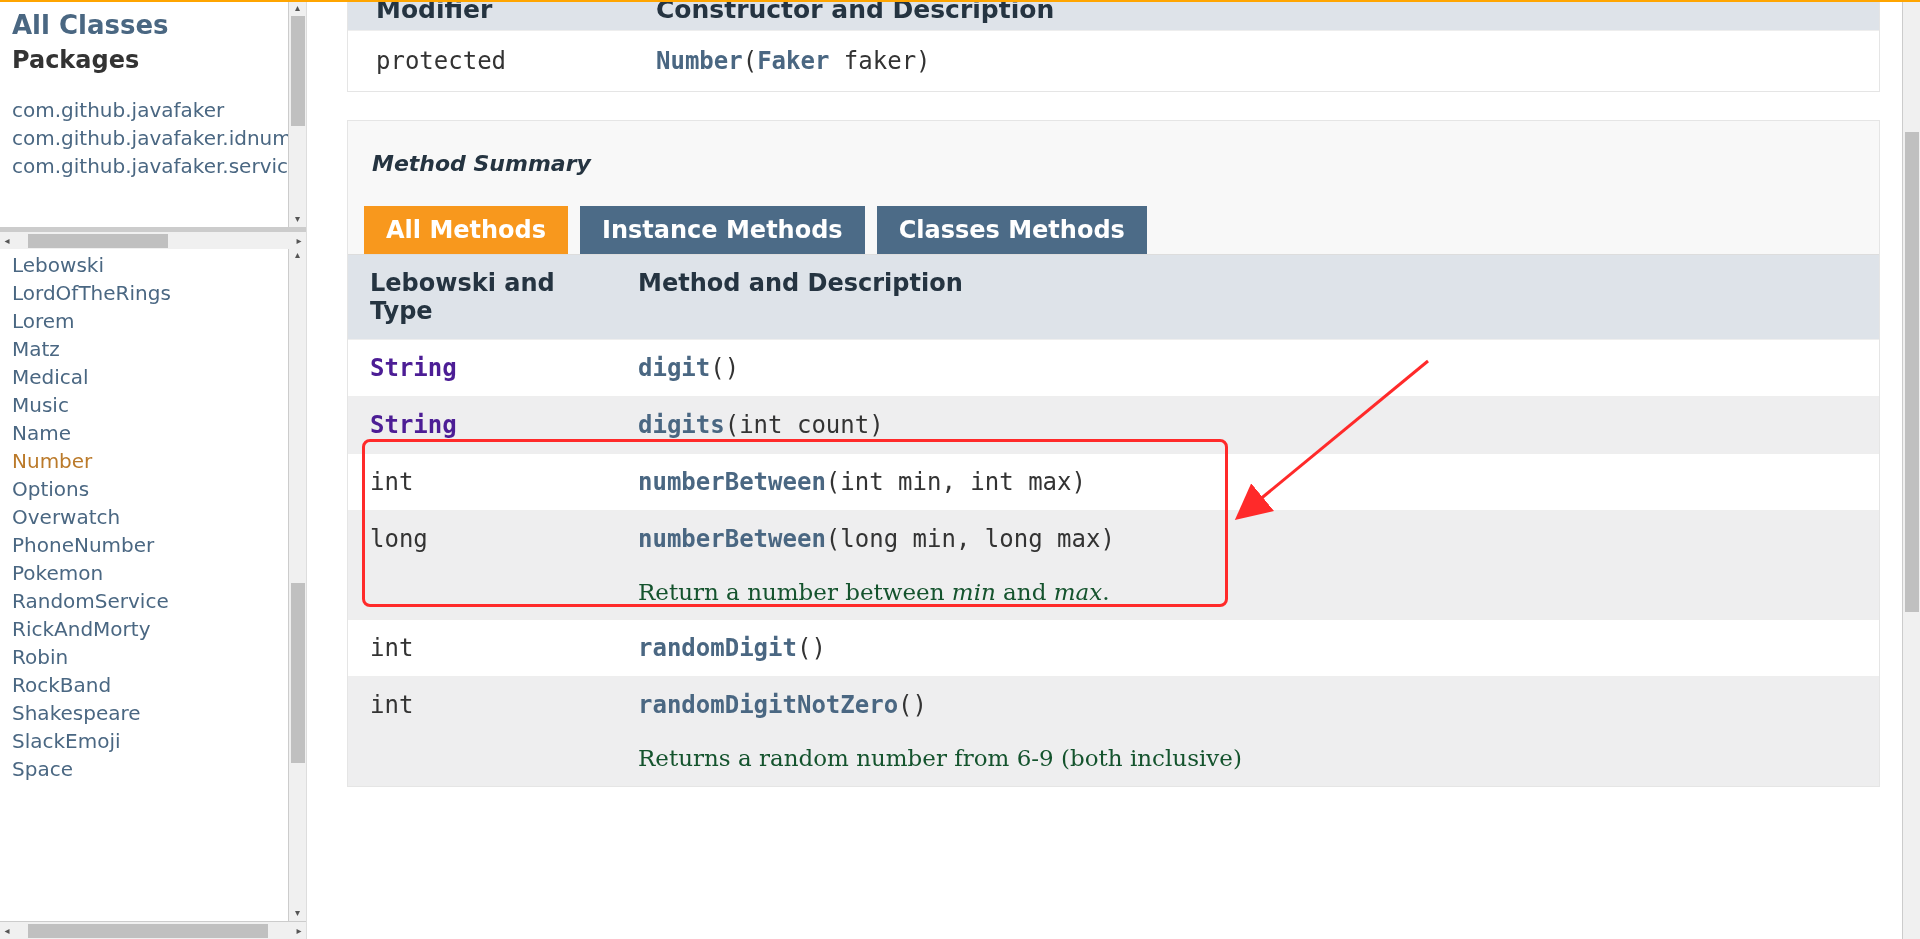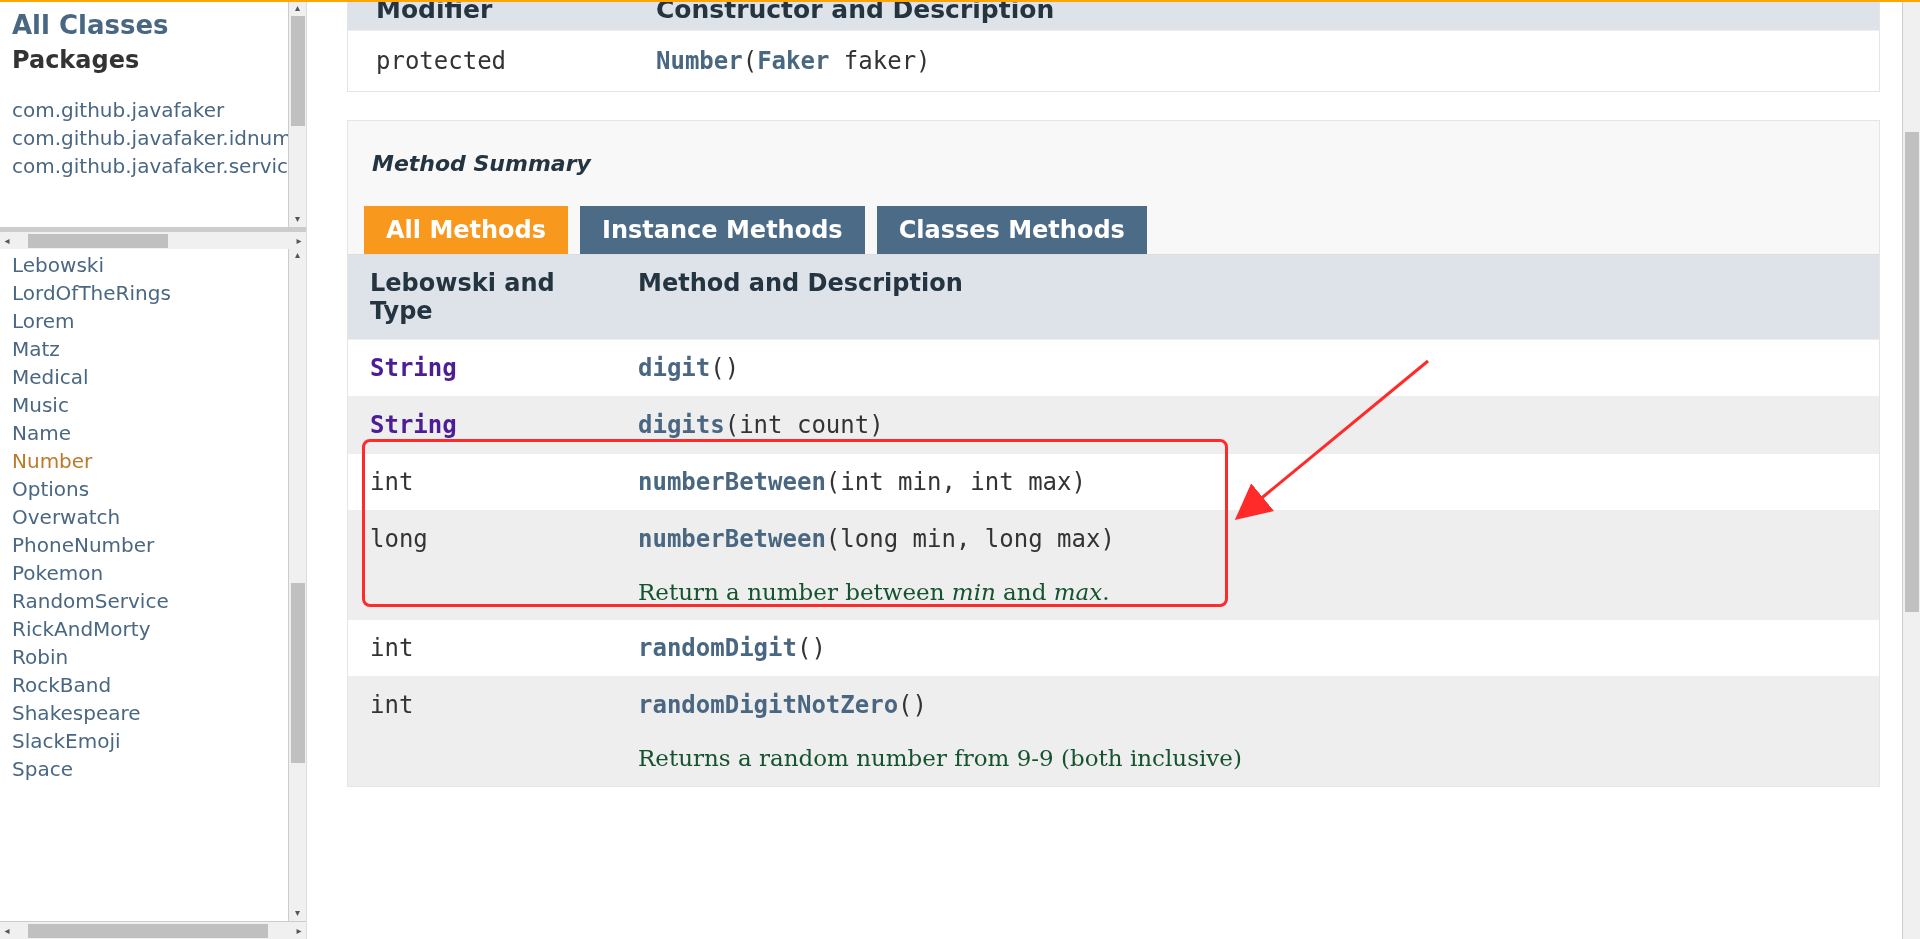--- a/index.html
+++ b/index.html
@@ -330,21 +330,21 @@
           <div class="mrow odd">
             <div class="mcol-type">int</div>
             <div class="mcol-desc">
               <div class="sig"><a href="#">randomDigit</a>()</div>
             </div>
           </div>
           <div class="mrow even">
             <div class="mcol-type">int</div>
             <div class="mcol-desc">
               <div class="sig"><a href="#">randomDigitNotZero</a>()</div>
-              <div class="desc">Returns a random number from 9-9 (both inclusive)</div>
+              <div class="desc">Returns a random number from 6-9 (both inclusive)</div>
             </div>
           </div>
         </div>
     </div>
 
     <div class="highlight-box" style="left:14px; top:318px; width:866px; height:168px;"></div>
     <svg class="arrow-svg" style="left:880px; top:230px;" width="220" height="180">
       <defs>
         <marker id="ah" markerWidth="12" markerHeight="12" refX="2" refY="6" orient="auto">
           <path d="M0,0 L12,6 L0,12 z" fill="#ff2a2a"></path>

